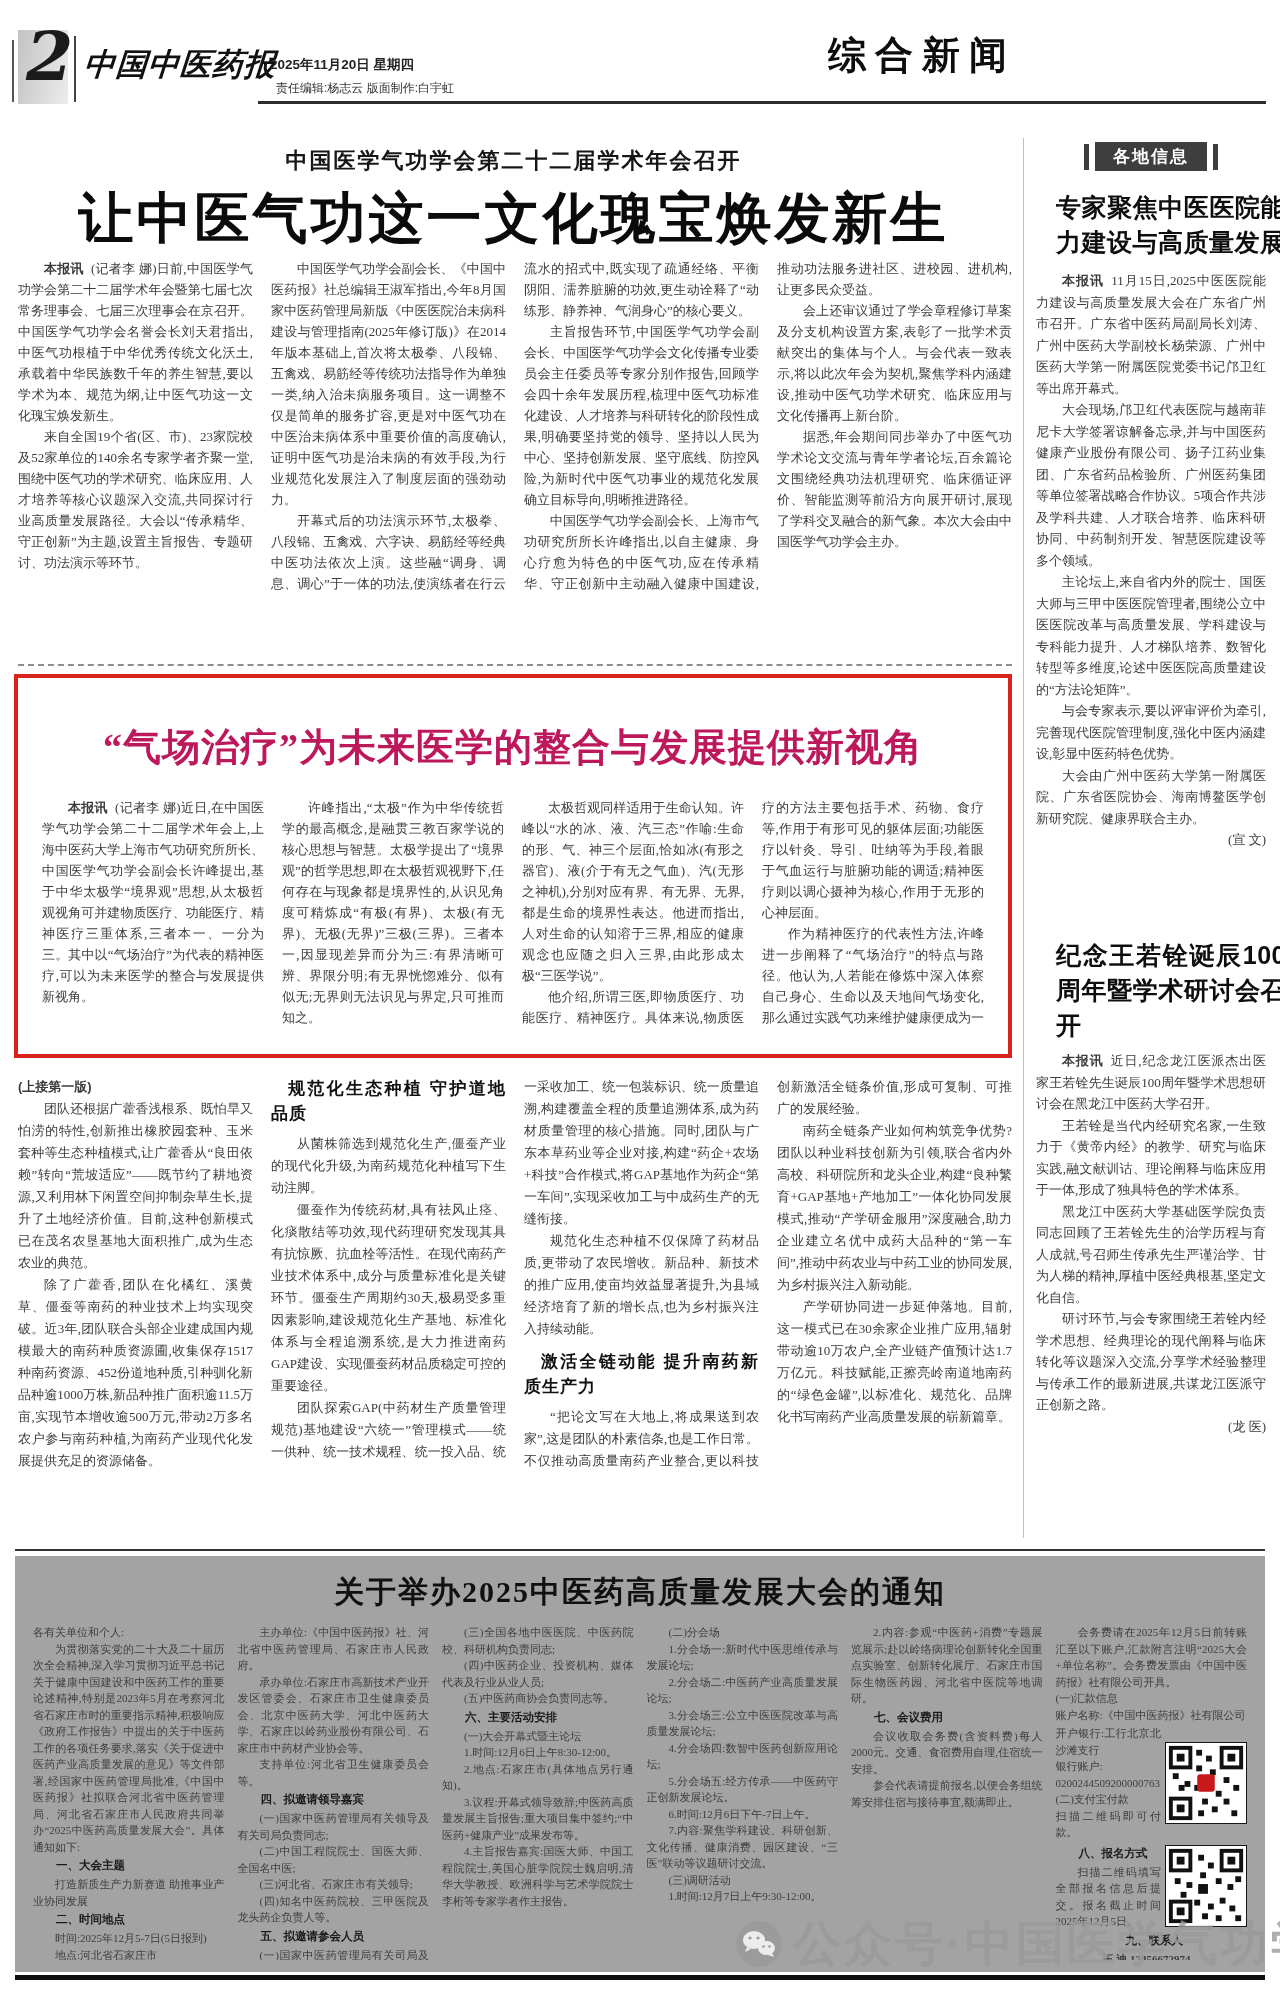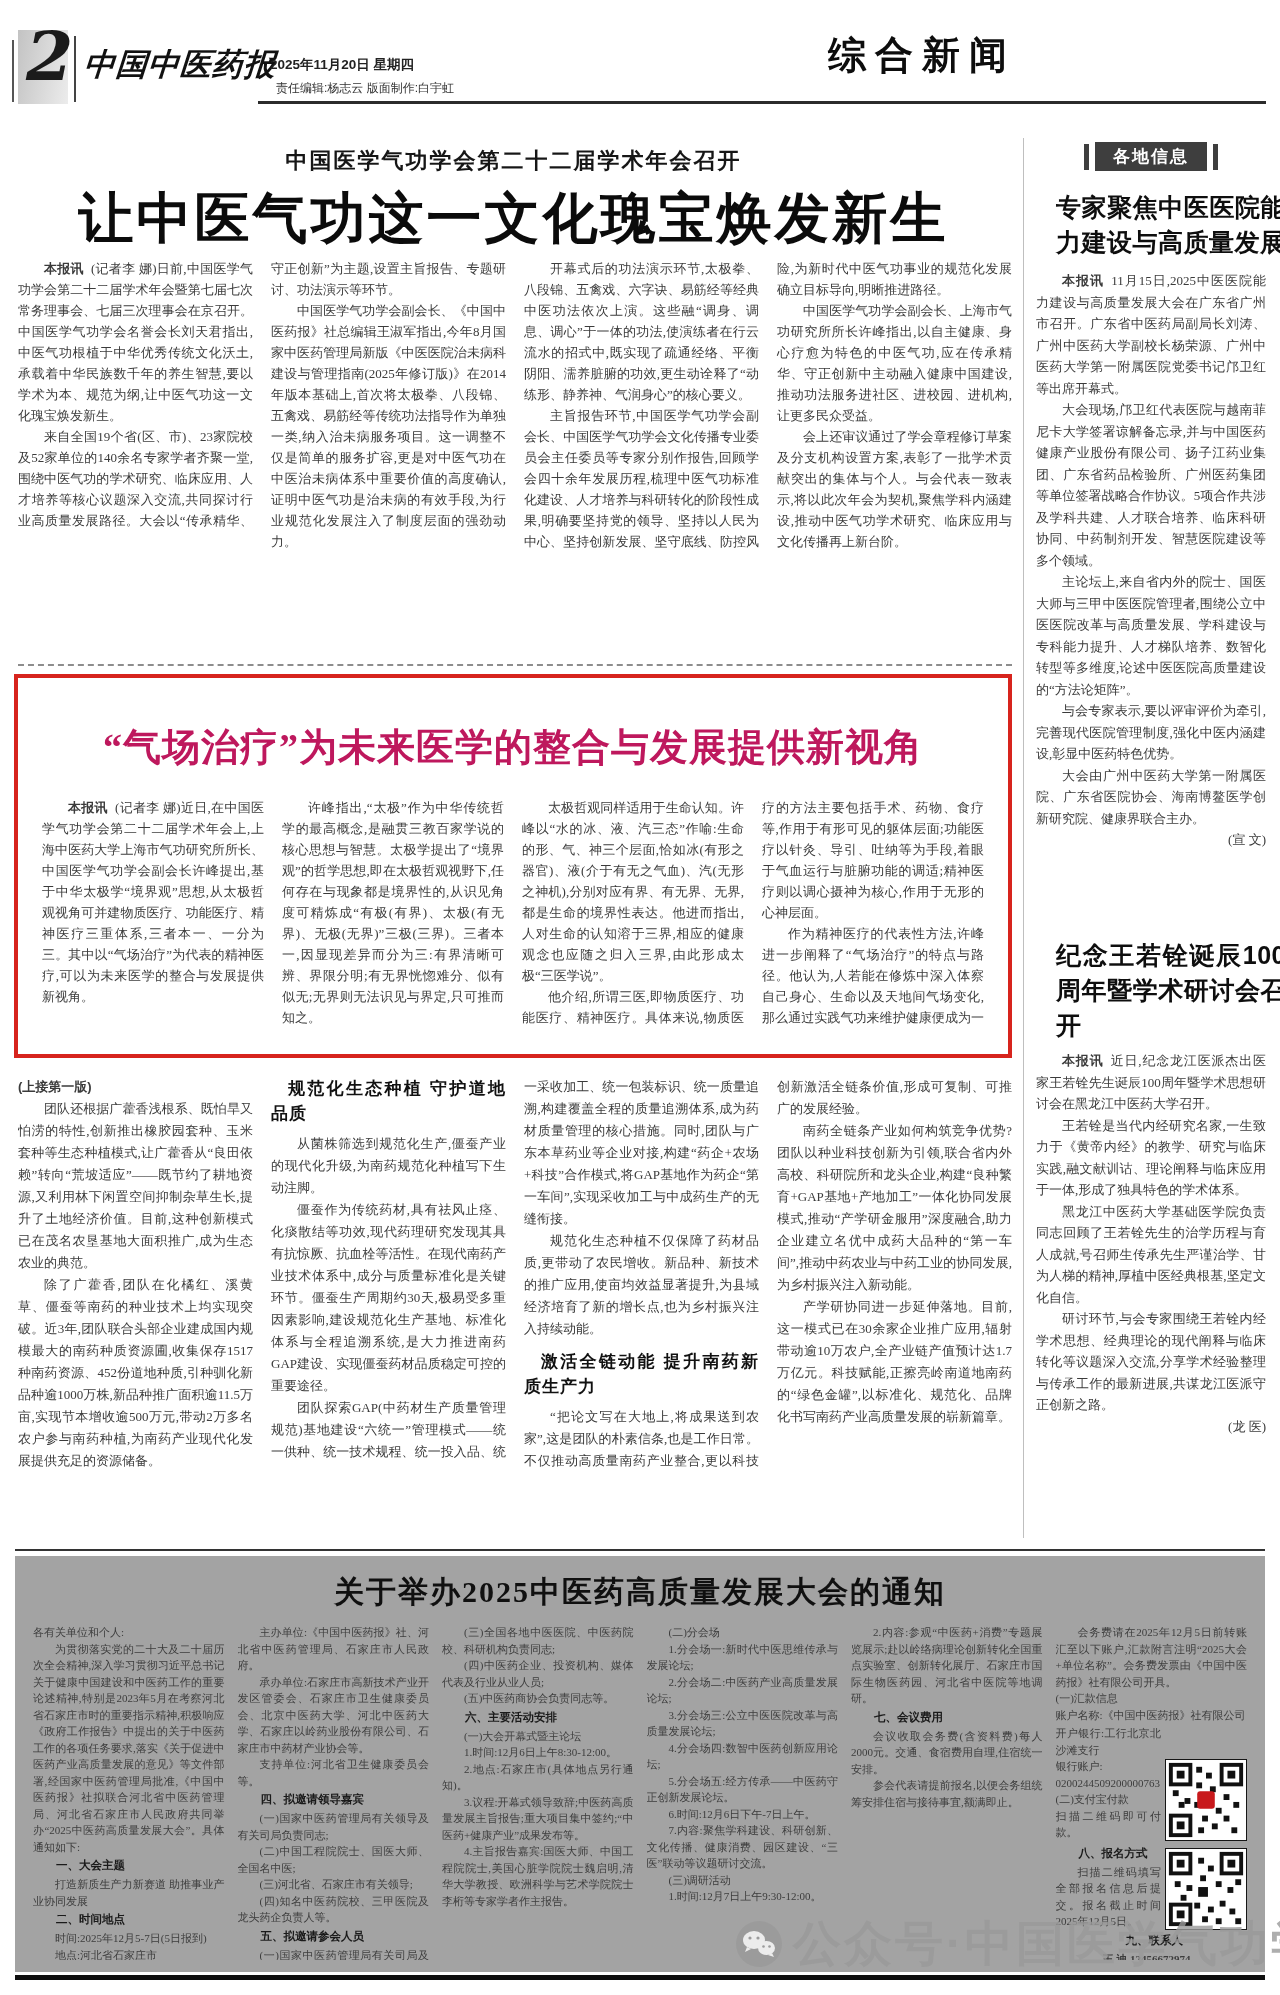--- a/index.html
+++ b/index.html
@@ -69,21 +69,21 @@
   .notice-top-rule{left:15px;top:1549px;width:1250px;height:2px;background:#333;}
   .notice{left:15px;top:1556px;width:1250px;height:416px;background:#a3a3a3;}
   .notice-title{position:absolute;left:0;top:16px;width:100%;text-align:center;
     font:900 30px "Liberation Serif","DejaVu Serif",serif;color:#101010;letter-spacing:2px;}
   .notice-cols{position:absolute;left:18px;right:18px;top:68px;bottom:12px;
     display:flex;gap:13px;}
   .ncol{flex:1 1 0;font-size:11px;line-height:16.5px;text-align:justify;
     overflow:hidden;color:#3d3d3d;}
   .ncol .subhead{font:700 11.5px "Liberation Sans",sans-serif;line-height:17px;
     margin:2px 0;color:#1a1a1a;text-indent:2em;}
-  .qr-row{display:flex;align-items:flex-end;margin:2px 0;}
+  .qr-row{display:flex;align-items:center;margin:2px 0;}
   .qr-row .qtext{flex:1 1 auto;min-width:0;}
   .qr{flex:0 0 auto;width:82px;height:82px;margin-left:4px;background:#fff;}
   .contact-block p{text-indent:0;}
   .sig{font-weight:bold;padding-left:47px;}
 
   
   .bottom-rule{left:15px;top:1975px;width:1250px;height:5px;background:#0f0f0f;}
   .watermark{left:735px;top:1912px;display:flex;align-items:center;gap:10px;
     z-index:9;opacity:.8;}
   .watermark .wm-text{font:700 48px "Liberation Sans",sans-serif;color:#9a9a9a;
@@ -105,20 +105,21 @@
 <div class="abs kicker">中国医学气功学会第二十二届学术年会召开</div>
 <h1 class="abs main-headline">让中医气功这一文化瑰宝焕发新生</h1>
 <div class="abs main-body">
     <p><b class="pre">本报讯</b>(记者李 娜)日前,中国医学气功学会第二十二届学术年会暨第七届七次常务理事会、七届三次理事会在京召开。中国医学气功学会名誉会长刘天君指出,中医气功根植于中华优秀传统文化沃土,承载着中华民族数千年的养生智慧,要以学术为本、规范为纲,让中医气功这一文化瑰宝焕发新生。</p>
     <p>来自全国19个省(区、市)、23家院校及52家单位的140余名专家学者齐聚一堂,围绕中医气功的学术研究、临床应用、人才培养等核心议题深入交流,共同探讨行业高质量发展路径。大会以“传承精华、守正创新”为主题,设置主旨报告、专题研讨、功法演示等环节。</p>
     <p>中国医学气功学会副会长、《中国中医药报》社总编辑王淑军指出,今年8月国家中医药管理局新版《中医医院治未病科建设与管理指南(2025年修订版)》在2014年版本基础上,首次将太极拳、八段锦、五禽戏、易筋经等传统功法指导作为单独一类,纳入治未病服务项目。这一调整不仅是简单的服务扩容,更是对中医气功在中医治未病体系中重要价值的高度确认,证明中医气功是治未病的有效手段,为行业规范化发展注入了制度层面的强劲动力。</p>
     <p>开幕式后的功法演示环节,太极拳、八段锦、五禽戏、六字诀、易筋经等经典中医功法依次上演。这些融“调身、调息、调心”于一体的功法,使演练者在行云流水的招式中,既实现了疏通经络、平衡阴阳、濡养脏腑的功效,更生动诠释了“动练形、静养神、气润身心”的核心要义。</p>
     <p>主旨报告环节,中国医学气功学会副会长、中国医学气功学会文化传播专业委员会主任委员等专家分别作报告,回顾学会四十余年发展历程,梳理中医气功标准化建设、人才培养与科研转化的阶段性成果,明确要坚持党的领导、坚持以人民为中心、坚持创新发展、坚守底线、防控风险,为新时代中医气功事业的规范化发展确立目标导向,明晰推进路径。</p>
     <p>中国医学气功学会副会长、上海市气功研究所所长许峰指出,以自主健康、身心疗愈为特色的中医气功,应在传承精华、守正创新中主动融入健康中国建设,推动功法服务进社区、进校园、进机构,让更多民众受益。</p>
     <p>会上还审议通过了学会章程修订草案及分支机构设置方案,表彰了一批学术贡献突出的集体与个人。与会代表一致表示,将以此次年会为契机,聚焦学科内涵建设,推动中医气功学术研究、临床应用与文化传播再上新台阶。</p>
+    <p>据悉,年会期间同步举办了中医气功学术论文交流与青年学者论坛,百余篇论文围绕经典功法机理研究、临床循证评价、智能监测等前沿方向展开研讨,展现了学科交叉融合的新气象。本次大会由中国医学气功学会主办。</p>
   </div>
 <div class="abs dashed-rule"></div>
 
 <section class="abs redbox">
   <h2 class="red-headline">“气场治疗”为未来医学的整合与发展提供新视角</h2>
   <div class="red-body">
       <p><b class="pre">本报讯</b>(记者李 娜)近日,在中国医学气功学会第二十二届学术年会上,上海中医药大学上海市气功研究所所长、中国医学气功学会副会长许峰提出,基于中华太极学“境界观”思想,从太极哲观视角可并建物质医疗、功能医疗、精神医疗三重体系,三者本一、一分为三。其中以“气场治疗”为代表的精神医疗,可以为未来医学的整合与发展提供新视角。</p>
       <p>许峰指出,“太极”作为中华传统哲学的最高概念,是融贯三教百家学说的核心思想与智慧。太极学提出了“境界观”的哲学思想,即在太极哲观视野下,任何存在与现象都是境界性的,从识见角度可精炼成“有极(有界)、太极(有无界)、无极(无界)”三极(三界)。三者本一,因显现差异而分为三:有界清晰可辨、界限分明;有无界恍惚难分、似有似无;无界则无法识见与界定,只可推而知之。</p>
       <p>太极哲观同样适用于生命认知。许峰以“水的冰、液、汽三态”作喻:生命的形、气、神三个层面,恰如冰(有形之器官)、液(介于有无之气血)、汽(无形之神机),分别对应有界、有无界、无界,都是生命的境界性表达。他进而指出,人对生命的认知溶于三界,相应的健康观念也应随之归入三界,由此形成太极“三医学说”。</p>
       <p>他介绍,所谓三医,即物质医疗、功能医疗、精神医疗。具体来说,物质医疗的方法主要包括手术、药物、食疗等,作用于有形可见的躯体层面;功能医疗以针灸、导引、吐纳等为手段,着眼于气血运行与脏腑功能的调适;精神医疗则以调心摄神为核心,作用于无形的心神层面。</p>

